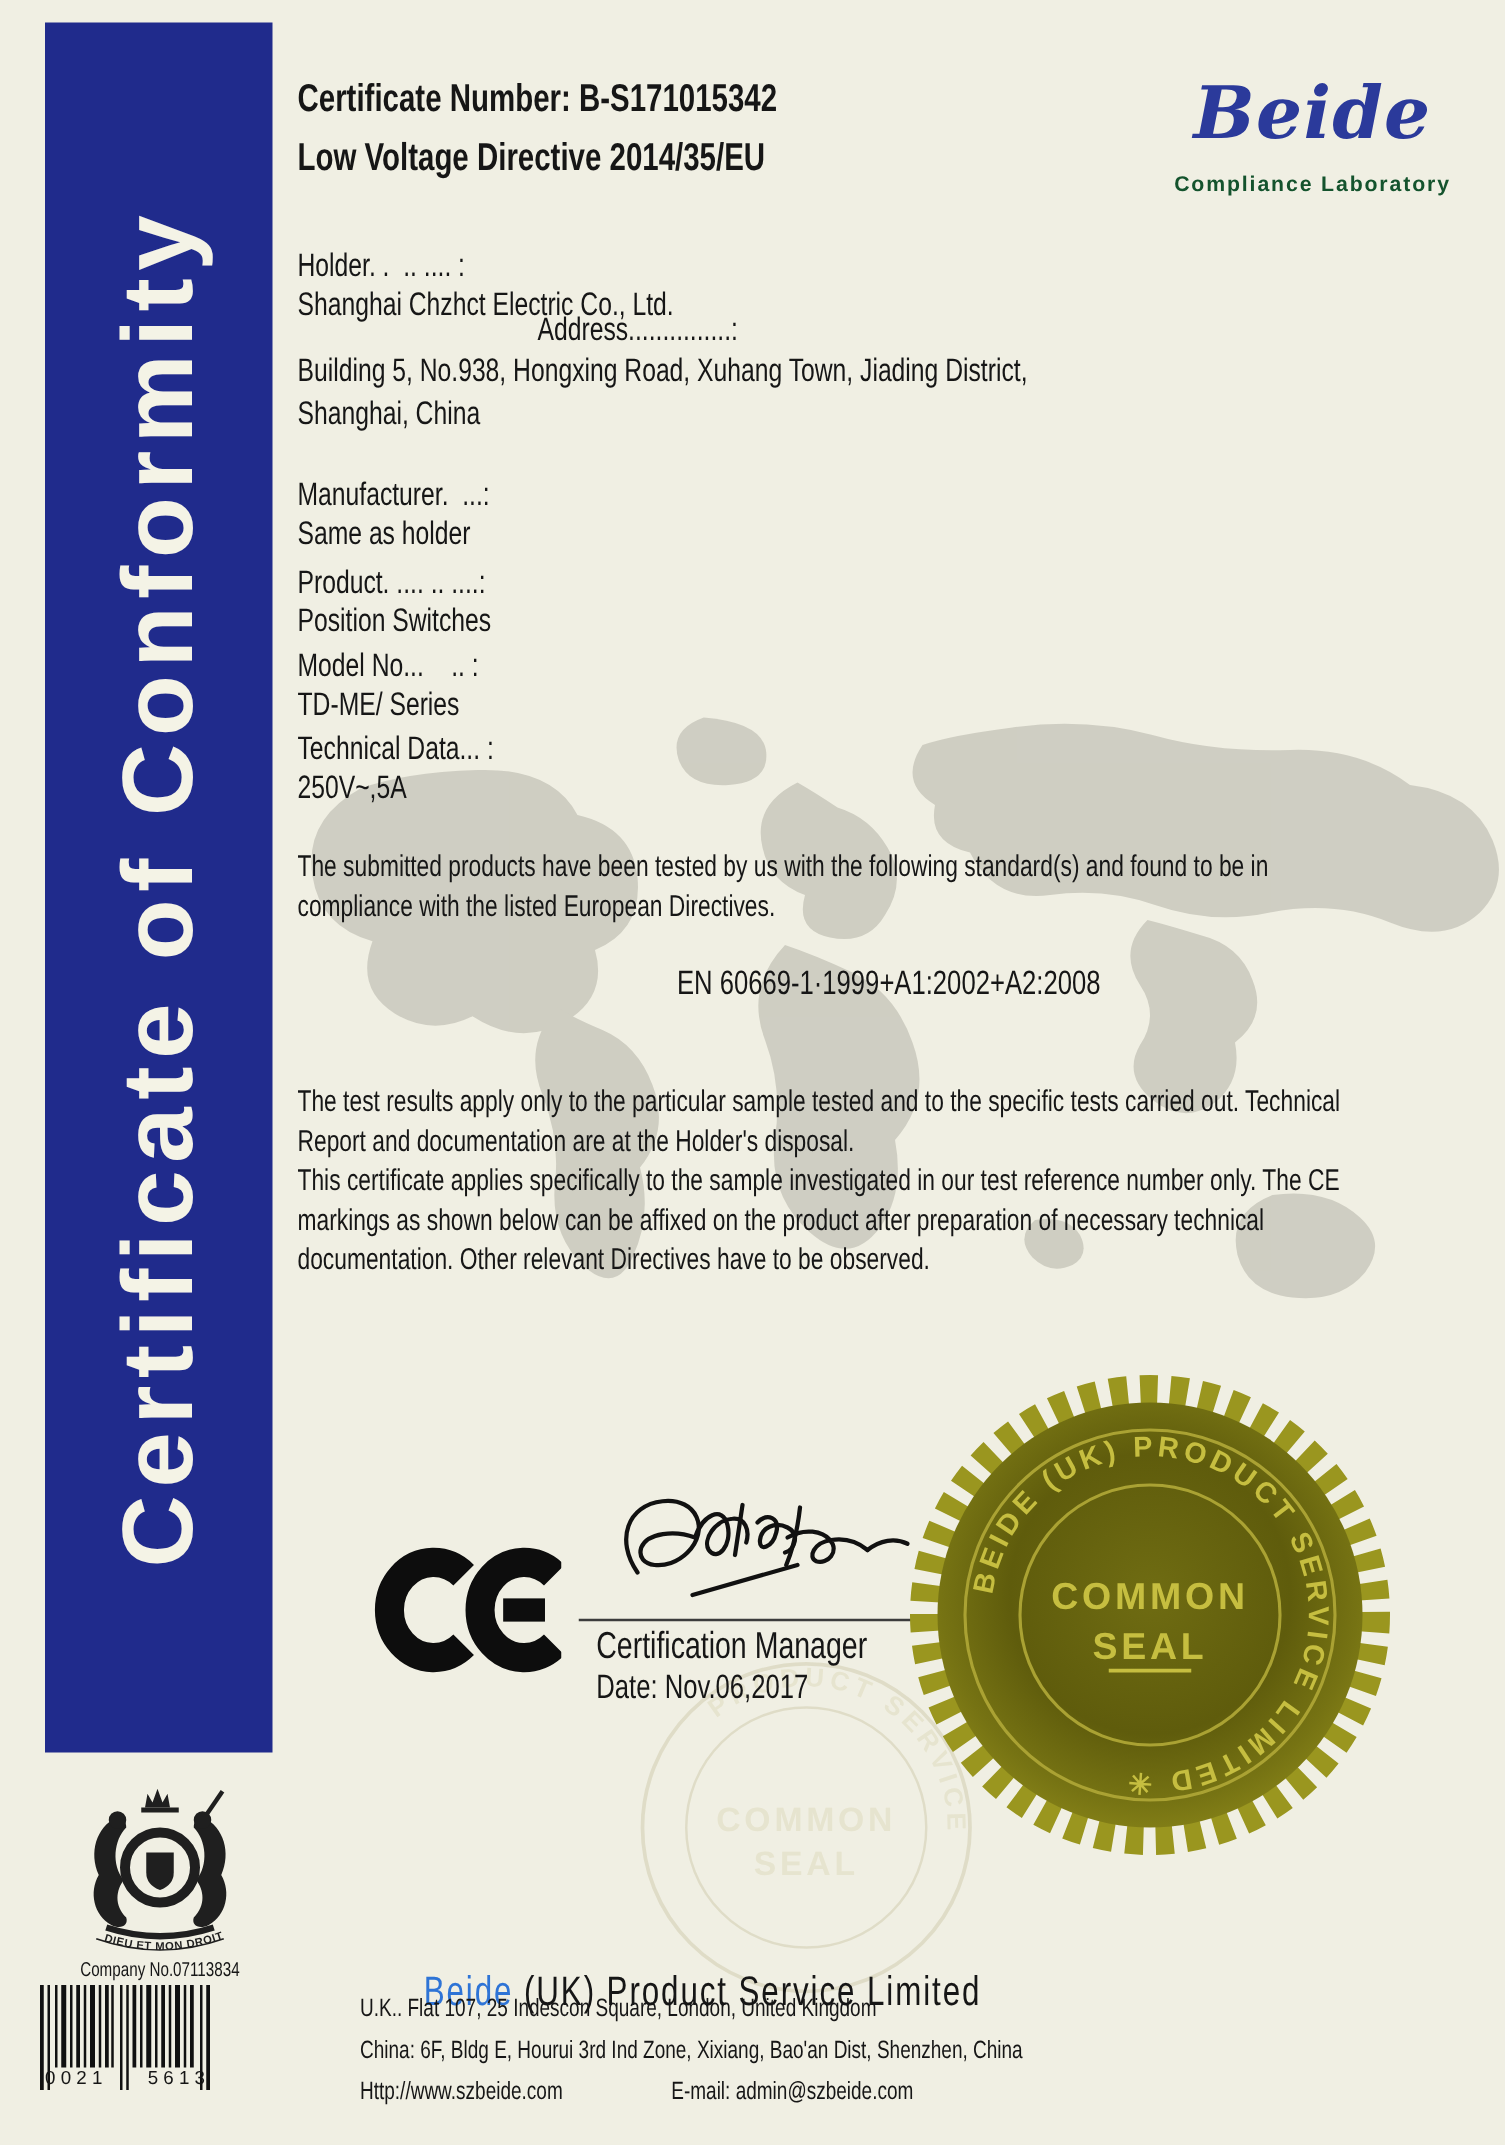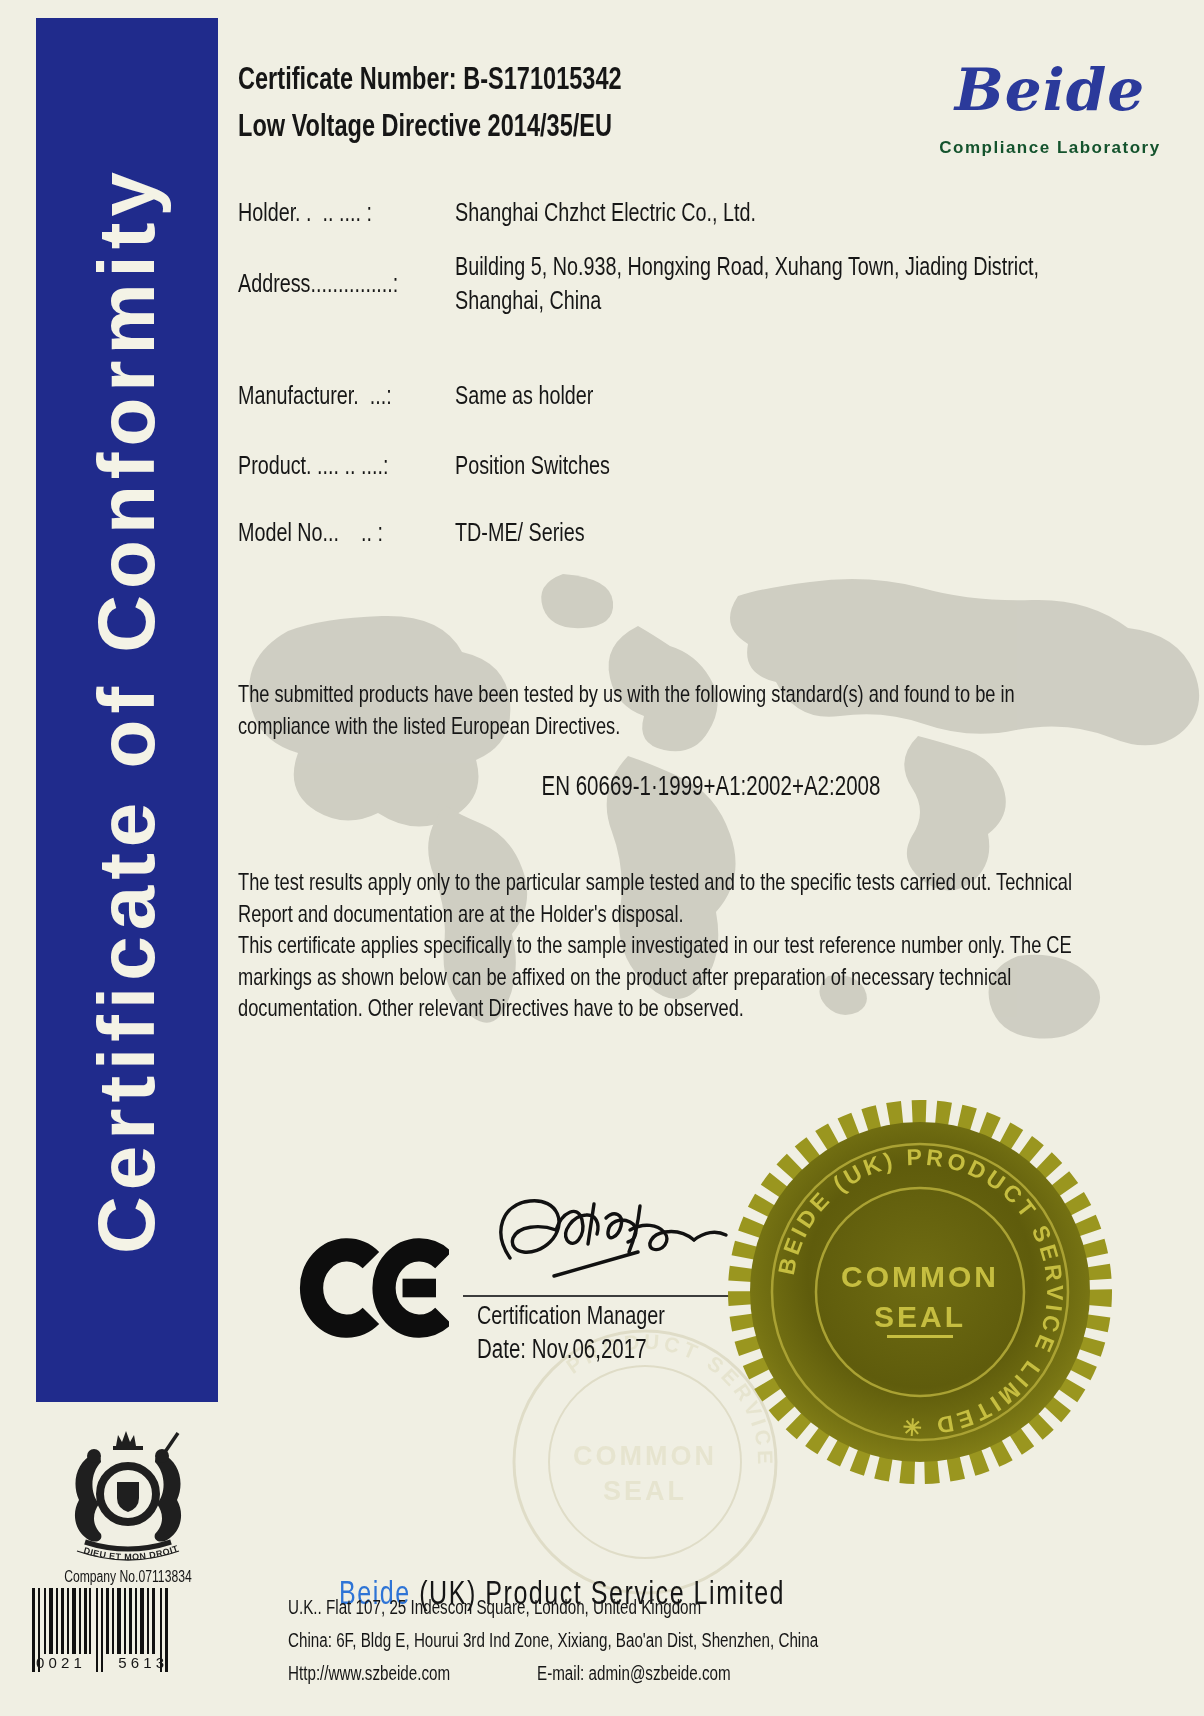--- a/index.html
+++ b/index.html
@@ -28,33 +28,33 @@
   .hdr { left:238px; top:61px; font-weight:bold; font-size:31px; }
   .hdr .line { height:47px; }
 
   .logo { left:922px; top:60px; width:256px; text-align:center; }
   .logo-name {
     font-family:"DejaVu Serif", serif; font-style:italic; font-weight:bold;
     font-size:58px; color:#2b3a9b; line-height:60px; letter-spacing:1px;
   }
   .logo-sub { font-size:17px; font-weight:bold; letter-spacing:1.5px; color:#14532d; margin-top:18px; }
 
-  .frow { position:absolute; left:238px; display:flex; font-size:26px; }
+  .frow { position:absolute; left:238px; display:flex; font-size:26px;flex-direction:column; }
   .frow.center { align-items:center; }
   .flabel { width:217px; flex:0 0 auto; }
   .fvalue { width:600px; }
 
   .para { font-size:24px; line-height:31.5px; }
   .intro { left:238px; top:678px; width:845px; }
   .standard { left:218px; top:771px; width:986px; text-align:center; font-size:27px; }
   .disclaimer { left:238px; top:866px; width:850px; }
   .disclaimer p { margin:0; }
 
   .sig-line { left:463px; top:1295px; width:308px; height:2px; background:#3c3c3c; }
-  .sig-role { left:477px; top:1300px; font-size:26px; }
+  .sig-role { left:477px; top:1300px; font-size:30px; }
   .sig-date { left:477px; top:1334px; font-size:27px; }
 
   .company-no { left:30px; top:1568px; width:196px; text-align:center; font-size:16px; }
   .barcode-digits { left:36px; top:1654px; width:128px; display:flex; justify-content:space-between; font-size:15px; background:transparent; }
 
   .ftitle { left:288px; top:1536px; font-size:33px; }
   .ftitle .blue { color:#2e74d6; }
   .fline { left:288px; font-size:20px; }
 
   .z0 { z-index:0; } .z1 { z-index:1; } .z2 { z-index:2; } .z3 { z-index:3; }
@@ -106,20 +106,24 @@
     <span class="flabel"><span class="cx">Product. .... .. ....:</span></span>
     <span class="fvalue"><span class="cx">Position Switches</span></span>
   </div>
   <div class="frow z2" style="top:380px;">
     <span class="flabel"><span class="cx">Manufacturer.  ...:</span></span>
     <span class="fvalue"><span class="cx">Same as holder</span></span>
   </div>
   <div class="frow z2" style="top:517px;">
     <span class="flabel"><span class="cx">Model No...    .. :</span></span>
     <span class="fvalue"><span class="cx">TD-ME/ Series</span></span>
+  </div>
+  <div class="frow z2" style="top:583px;">
+    <span class="flabel"><span class="cx">Technical Data... :</span></span>
+    <span class="fvalue"><span class="cx">250V~,5A</span></span>
   </div>
 
   <div class="abs intro para z2">
     <div class="cxblock">The submitted products have been tested by us with the following standard(s) and found to be in compliance with the listed European Directives.</div>
   </div>
 
   <div class="abs standard z2">
     <span class="cxc">EN 60669-1·1999+A1:2002+A2:2008</span>
   </div>
 

